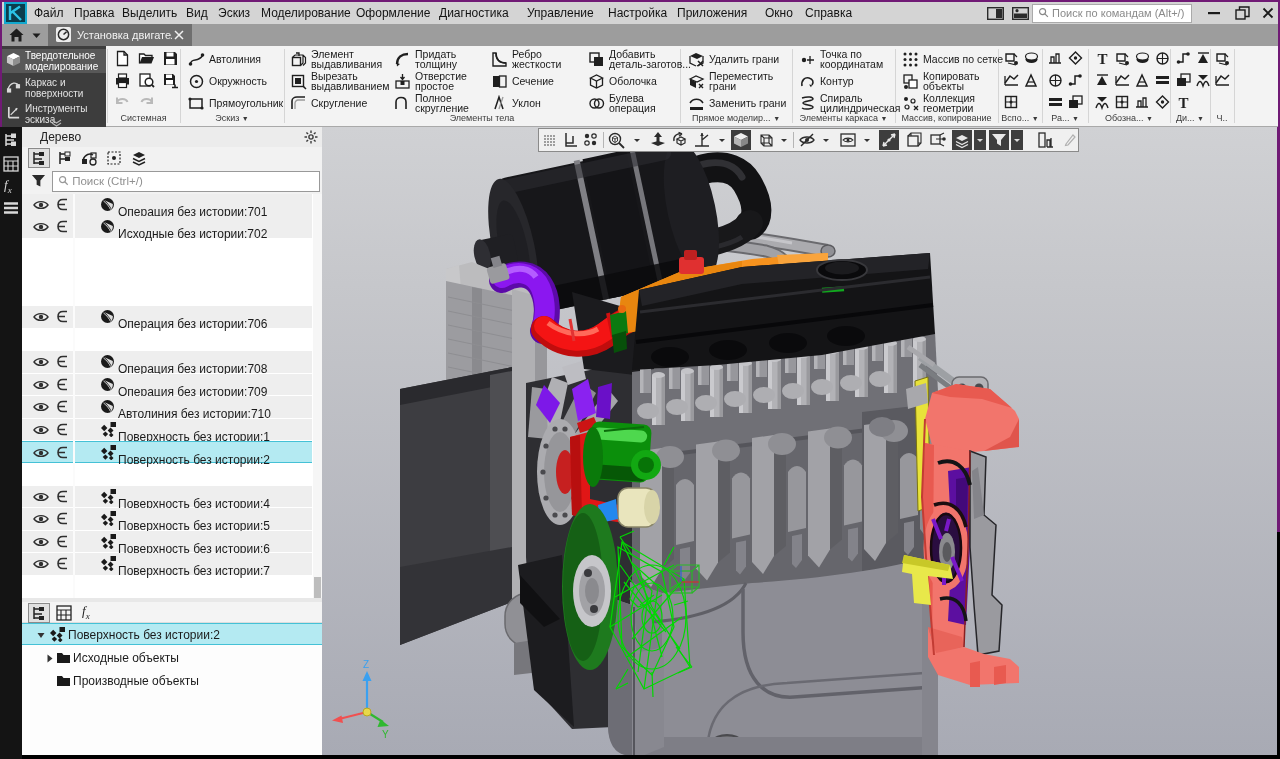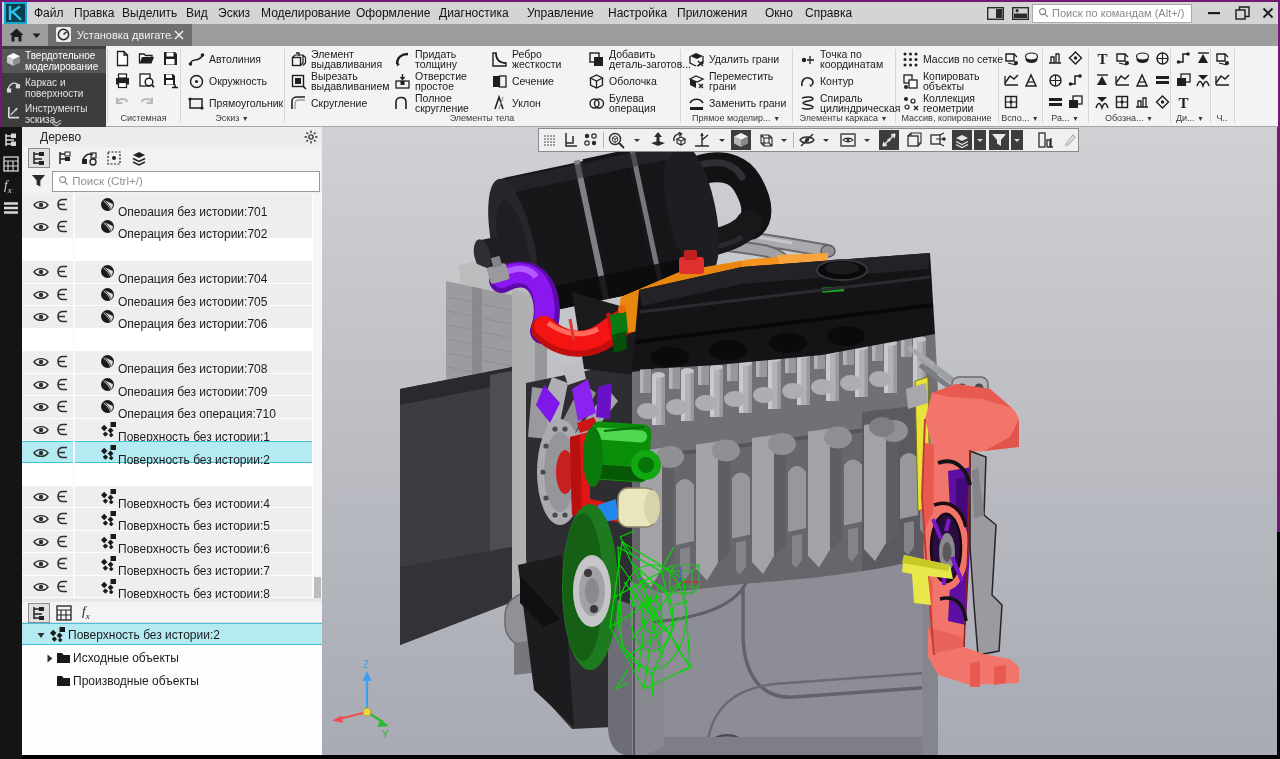--- a/index.html
+++ b/index.html
@@ -657,111 +657,81 @@
               <circle cx="8" cy="6" r="2.2" fill="#2f2f2f"></circle>
             </svg></span>
 <span style="position:absolute;left:34px;top:4px"><svg width="13" height="13" viewBox="0 0 13 13">
               <path d="M11 1.5 H7 C3.5 1.5 2 3.5 2 6.5 C2 9.5 3.5 11.5 7 11.5 H11 M2 6.5 H9" fill="none" stroke="#2f2f2f" stroke-width="1.5"></path>
             </svg></span>
 <span style="position:absolute;left:78px;top:3px"><svg width="15" height="15" viewBox="0 0 15 15">
               <circle cx="7.5" cy="7.5" r="6.5" fill="#1a1a1a"></circle>
               <path d="M4 3 C7 5 10 9 11.5 12 C12.5 10 13 9 12.8 7 z" fill="#fff" opacity="0.85"></path>
               <path d="M3.5 4 C6.5 6 9.5 10 10.5 12.5" stroke="#fff" stroke-width="0.8" fill="none"></path>
             </svg></span>
-<span class="tt">Операция без истории:702</span>
-        </div>
-<div class="trow" style="top:67.35px">
+<span class="tt">Исходные без истории:702</span>
+        </div>
+<div class="trow" style="top:112.25px">
 <span style="position:absolute;left:11px;top:5px"><svg class="eyeic" width="16" height="12" viewBox="0 0 16 12">
               <path d="M1 6 C4 1.5 12 1.5 15 6 C12 10.5 4 10.5 1 6 Z" fill="none" stroke="#2f2f2f" stroke-width="1.4"></path>
               <circle cx="8" cy="6" r="2.2" fill="#2f2f2f"></circle>
             </svg></span>
 <span style="position:absolute;left:34px;top:4px"><svg width="13" height="13" viewBox="0 0 13 13">
               <path d="M11 1.5 H7 C3.5 1.5 2 3.5 2 6.5 C2 9.5 3.5 11.5 7 11.5 H11 M2 6.5 H9" fill="none" stroke="#2f2f2f" stroke-width="1.5"></path>
             </svg></span>
 <span style="position:absolute;left:78px;top:3px"><svg width="15" height="15" viewBox="0 0 15 15">
               <circle cx="7.5" cy="7.5" r="6.5" fill="#1a1a1a"></circle>
               <path d="M4 3 C7 5 10 9 11.5 12 C12.5 10 13 9 12.8 7 z" fill="#fff" opacity="0.85"></path>
               <path d="M3.5 4 C6.5 6 9.5 10 10.5 12.5" stroke="#fff" stroke-width="0.8" fill="none"></path>
             </svg></span>
-<span class="tt">Операция без истории:704</span>
-        </div>
-<div class="trow" style="top:89.8px">
+<span class="tt">Операция без истории:706</span>
+        </div>
+<div class="trow" style="top:157.14999999999998px">
 <span style="position:absolute;left:11px;top:5px"><svg class="eyeic" width="16" height="12" viewBox="0 0 16 12">
               <path d="M1 6 C4 1.5 12 1.5 15 6 C12 10.5 4 10.5 1 6 Z" fill="none" stroke="#2f2f2f" stroke-width="1.4"></path>
               <circle cx="8" cy="6" r="2.2" fill="#2f2f2f"></circle>
             </svg></span>
 <span style="position:absolute;left:34px;top:4px"><svg width="13" height="13" viewBox="0 0 13 13">
               <path d="M11 1.5 H7 C3.5 1.5 2 3.5 2 6.5 C2 9.5 3.5 11.5 7 11.5 H11 M2 6.5 H9" fill="none" stroke="#2f2f2f" stroke-width="1.5"></path>
             </svg></span>
 <span style="position:absolute;left:78px;top:3px"><svg width="15" height="15" viewBox="0 0 15 15">
               <circle cx="7.5" cy="7.5" r="6.5" fill="#1a1a1a"></circle>
               <path d="M4 3 C7 5 10 9 11.5 12 C12.5 10 13 9 12.8 7 z" fill="#fff" opacity="0.85"></path>
               <path d="M3.5 4 C6.5 6 9.5 10 10.5 12.5" stroke="#fff" stroke-width="0.8" fill="none"></path>
             </svg></span>
-<span class="tt">Операция без истории:705</span>
-        </div>
-<div class="trow" style="top:112.25px">
+<span class="tt">Операция без истории:708</span>
+        </div>
+<div class="trow" style="top:179.59999999999997px">
 <span style="position:absolute;left:11px;top:5px"><svg class="eyeic" width="16" height="12" viewBox="0 0 16 12">
               <path d="M1 6 C4 1.5 12 1.5 15 6 C12 10.5 4 10.5 1 6 Z" fill="none" stroke="#2f2f2f" stroke-width="1.4"></path>
               <circle cx="8" cy="6" r="2.2" fill="#2f2f2f"></circle>
             </svg></span>
 <span style="position:absolute;left:34px;top:4px"><svg width="13" height="13" viewBox="0 0 13 13">
               <path d="M11 1.5 H7 C3.5 1.5 2 3.5 2 6.5 C2 9.5 3.5 11.5 7 11.5 H11 M2 6.5 H9" fill="none" stroke="#2f2f2f" stroke-width="1.5"></path>
             </svg></span>
 <span style="position:absolute;left:78px;top:3px"><svg width="15" height="15" viewBox="0 0 15 15">
               <circle cx="7.5" cy="7.5" r="6.5" fill="#1a1a1a"></circle>
               <path d="M4 3 C7 5 10 9 11.5 12 C12.5 10 13 9 12.8 7 z" fill="#fff" opacity="0.85"></path>
               <path d="M3.5 4 C6.5 6 9.5 10 10.5 12.5" stroke="#fff" stroke-width="0.8" fill="none"></path>
             </svg></span>
-<span class="tt">Операция без истории:706</span>
-        </div>
-<div class="trow" style="top:157.14999999999998px">
+<span class="tt">Операция без истории:709</span>
+        </div>
+<div class="trow" style="top:202.04999999999995px">
 <span style="position:absolute;left:11px;top:5px"><svg class="eyeic" width="16" height="12" viewBox="0 0 16 12">
               <path d="M1 6 C4 1.5 12 1.5 15 6 C12 10.5 4 10.5 1 6 Z" fill="none" stroke="#2f2f2f" stroke-width="1.4"></path>
               <circle cx="8" cy="6" r="2.2" fill="#2f2f2f"></circle>
             </svg></span>
 <span style="position:absolute;left:34px;top:4px"><svg width="13" height="13" viewBox="0 0 13 13">
               <path d="M11 1.5 H7 C3.5 1.5 2 3.5 2 6.5 C2 9.5 3.5 11.5 7 11.5 H11 M2 6.5 H9" fill="none" stroke="#2f2f2f" stroke-width="1.5"></path>
             </svg></span>
 <span style="position:absolute;left:78px;top:3px"><svg width="15" height="15" viewBox="0 0 15 15">
               <circle cx="7.5" cy="7.5" r="6.5" fill="#1a1a1a"></circle>
               <path d="M4 3 C7 5 10 9 11.5 12 C12.5 10 13 9 12.8 7 z" fill="#fff" opacity="0.85"></path>
               <path d="M3.5 4 C6.5 6 9.5 10 10.5 12.5" stroke="#fff" stroke-width="0.8" fill="none"></path>
             </svg></span>
-<span class="tt">Операция без истории:708</span>
-        </div>
-<div class="trow" style="top:179.59999999999997px">
-<span style="position:absolute;left:11px;top:5px"><svg class="eyeic" width="16" height="12" viewBox="0 0 16 12">
-              <path d="M1 6 C4 1.5 12 1.5 15 6 C12 10.5 4 10.5 1 6 Z" fill="none" stroke="#2f2f2f" stroke-width="1.4"></path>
-              <circle cx="8" cy="6" r="2.2" fill="#2f2f2f"></circle>
-            </svg></span>
-<span style="position:absolute;left:34px;top:4px"><svg width="13" height="13" viewBox="0 0 13 13">
-              <path d="M11 1.5 H7 C3.5 1.5 2 3.5 2 6.5 C2 9.5 3.5 11.5 7 11.5 H11 M2 6.5 H9" fill="none" stroke="#2f2f2f" stroke-width="1.5"></path>
-            </svg></span>
-<span style="position:absolute;left:78px;top:3px"><svg width="15" height="15" viewBox="0 0 15 15">
-              <circle cx="7.5" cy="7.5" r="6.5" fill="#1a1a1a"></circle>
-              <path d="M4 3 C7 5 10 9 11.5 12 C12.5 10 13 9 12.8 7 z" fill="#fff" opacity="0.85"></path>
-              <path d="M3.5 4 C6.5 6 9.5 10 10.5 12.5" stroke="#fff" stroke-width="0.8" fill="none"></path>
-            </svg></span>
-<span class="tt">Операция без истории:709</span>
-        </div>
-<div class="trow" style="top:202.04999999999995px">
-<span style="position:absolute;left:11px;top:5px"><svg class="eyeic" width="16" height="12" viewBox="0 0 16 12">
-              <path d="M1 6 C4 1.5 12 1.5 15 6 C12 10.5 4 10.5 1 6 Z" fill="none" stroke="#2f2f2f" stroke-width="1.4"></path>
-              <circle cx="8" cy="6" r="2.2" fill="#2f2f2f"></circle>
-            </svg></span>
-<span style="position:absolute;left:34px;top:4px"><svg width="13" height="13" viewBox="0 0 13 13">
-              <path d="M11 1.5 H7 C3.5 1.5 2 3.5 2 6.5 C2 9.5 3.5 11.5 7 11.5 H11 M2 6.5 H9" fill="none" stroke="#2f2f2f" stroke-width="1.5"></path>
-            </svg></span>
-<span style="position:absolute;left:78px;top:3px"><svg width="15" height="15" viewBox="0 0 15 15">
-              <circle cx="7.5" cy="7.5" r="6.5" fill="#1a1a1a"></circle>
-              <path d="M4 3 C7 5 10 9 11.5 12 C12.5 10 13 9 12.8 7 z" fill="#fff" opacity="0.85"></path>
-              <path d="M3.5 4 C6.5 6 9.5 10 10.5 12.5" stroke="#fff" stroke-width="0.8" fill="none"></path>
-            </svg></span>
-<span class="tt">Операция без операция:710</span>
+<span class="tt">Автолиния без истории:710</span>
         </div>
 <div class="trow" style="top:224.49999999999994px">
 <span style="position:absolute;left:11px;top:5px"><svg class="eyeic" width="16" height="12" viewBox="0 0 16 12">
               <path d="M1 6 C4 1.5 12 1.5 15 6 C12 10.5 4 10.5 1 6 Z" fill="none" stroke="#2f2f2f" stroke-width="1.4"></path>
               <circle cx="8" cy="6" r="2.2" fill="#2f2f2f"></circle>
             </svg></span>
 <span style="position:absolute;left:34px;top:4px"><svg width="13" height="13" viewBox="0 0 13 13">
               <path d="M11 1.5 H7 C3.5 1.5 2 3.5 2 6.5 C2 9.5 3.5 11.5 7 11.5 H11 M2 6.5 H9" fill="none" stroke="#2f2f2f" stroke-width="1.5"></path>
             </svg></span>
 <span style="position:absolute;left:78px;top:3px"><svg width="16" height="15" viewBox="0 0 16 15">
@@ -862,39 +832,20 @@
 <span style="position:absolute;left:78px;top:3px"><svg width="16" height="15" viewBox="0 0 16 15">
               <rect x="10.5" y="0" width="5.5" height="5" fill="#1a1a1a"></rect>
               <g fill="#1a1a1a">
                 <path d="M4.2 2.8 l3.2 3.2 -3.2 3.2 -3.2 -3.2 z"></path>
                 <path d="M10.6 5.6 l2.9 2.9 -2.9 2.9 -2.9 -2.9 z"></path>
                 <path d="M5.4 9.4 l2.7 2.7 -2.7 2.7 -2.7 -2.7 z"></path>
                 <path d="M11.2 10.8 l2.3 2.3 -2.3 2.3 -2.3 -2.3 z"></path>
               </g>
             </svg></span>
 <span class="tt">Поверхность без истории:7</span>
-        </div>
-<div class="trow" style="top:381.64999999999986px">
-<span style="position:absolute;left:11px;top:5px"><svg class="eyeic" width="16" height="12" viewBox="0 0 16 12">
-              <path d="M1 6 C4 1.5 12 1.5 15 6 C12 10.5 4 10.5 1 6 Z" fill="none" stroke="#2f2f2f" stroke-width="1.4"></path>
-              <circle cx="8" cy="6" r="2.2" fill="#2f2f2f"></circle>
-            </svg></span>
-<span style="position:absolute;left:34px;top:4px"><svg width="13" height="13" viewBox="0 0 13 13">
-              <path d="M11 1.5 H7 C3.5 1.5 2 3.5 2 6.5 C2 9.5 3.5 11.5 7 11.5 H11 M2 6.5 H9" fill="none" stroke="#2f2f2f" stroke-width="1.5"></path>
-            </svg></span>
-<span style="position:absolute;left:78px;top:3px"><svg width="16" height="15" viewBox="0 0 16 15">
-              <rect x="10.5" y="0" width="5.5" height="5" fill="#1a1a1a"></rect>
-              <g fill="#1a1a1a">
-                <path d="M4.2 2.8 l3.2 3.2 -3.2 3.2 -3.2 -3.2 z"></path>
-                <path d="M10.6 5.6 l2.9 2.9 -2.9 2.9 -2.9 -2.9 z"></path>
-                <path d="M5.4 9.4 l2.7 2.7 -2.7 2.7 -2.7 -2.7 z"></path>
-                <path d="M11.2 10.8 l2.3 2.3 -2.3 2.3 -2.3 -2.3 z"></path>
-              </g>
-            </svg></span>
-<span class="tt">Поверхность без истории:8</span>
         </div>
 <div style="position:absolute;left:291px;top:0;width:9px;height:404px;background:#f6f6f6"></div>
 <div style="position:absolute;left:292px;top:383px;width:7px;height:21px;background:#bdbdbd"></div>
 </div>
 <div id="subpanel">
 <div style="position:absolute;left:0;top:0;width:300px;height:5px;background:#e8e8e8"></div>
 <div id="subbar" style="position:absolute;left:0;top:4px;width:300px;height:21px;background:#f4f4f4;border-bottom:1px solid #ddd">
 <div style="position:absolute;left:6px;top:1px;width:22px;height:20px;background:#e0e0e0;border:1px solid #8a8a8a"></div>
 <svg style="position:absolute;left:9px;top:3px" width="16" height="16" viewBox="0 0 16 16">
             <path d="M3 2 V14 M3 4 H8 M3 9 H11 M3 13 H8" stroke="#222" stroke-width="1.5" fill="none"></path>

